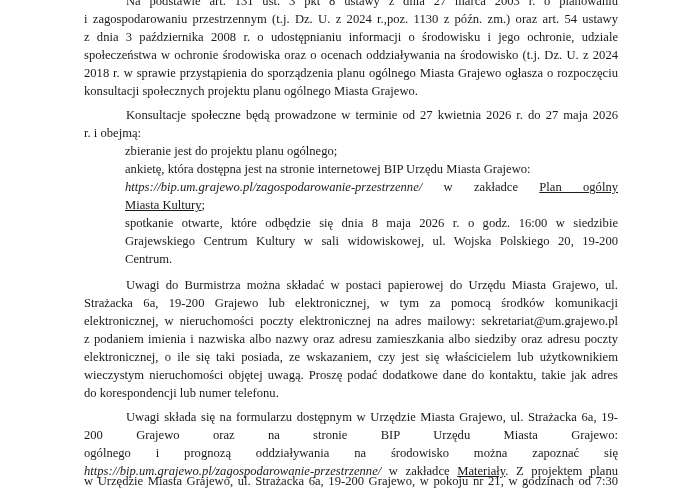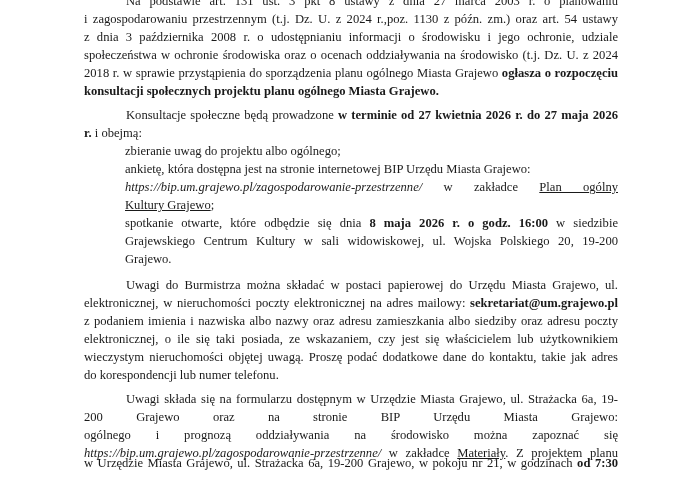--- a/index.html
+++ b/index.html
@@ -15,21 +15,21 @@
   }
   .para{margin:0;padding:0;}
   .line{
     width:534px;height:18px;overflow:hidden;
     text-align:justify;text-align-last:justify;
     white-space:normal;
   }
   .line.end{text-align-last:left;}
   .line.ind{text-indent:42px;}
   .lst{width:493px;margin-left:41px;position:relative;}
-  .b{font-weight:bold;}
+  .b{font-weight:normal;}
   .it{font-style:italic;}
   .u{text-decoration:underline;}
   .peek{margin-top:-8px;}
 </style>
 </head>
 <body>
 
 <div id="page">
   <div id="doc">
       <div class="para" style="margin-top: 0px;">
@@ -38,34 +38,35 @@
         <div class="line"><span>z dnia 3 października 2008 r. o udostępnianiu informacji o środowisku i jego ochronie, udziale</span></div>
         <div class="line"><span>społeczeństwa w ochronie środowiska oraz o ocenach oddziaływania na środowisko (t.j. Dz. U. z 2024</span></div>
         <div class="line"><span>2018 r. w sprawie przystąpienia do sporządzenia planu ogólnego Miasta Grajewo </span><span class="b">ogłasza o rozpoczęciu</span></div>
         <div class="line end"><span class="b">konsultacji społecznych projektu planu ogólnego Miasta Grajewo.</span></div>
       </div>
       <div class="para" style="margin-top: 6px;">
         <div class="line ind"><span>Konsultacje społeczne będą prowadzone </span><span class="b">w terminie od 27 kwietnia 2026 r. do 27 maja 2026</span></div>
         <div class="line end"><span class="b">r.</span><span> i obejmą:</span></div>
       </div>
       <div class="para" style="margin-top: 0px;">
-        <div class="line end lst"><span>zbieranie uwag do projektu albo ogólnego;</span></div>
+        <div class="line end lst"><span>zbieranie jest do projektu planu ogólnego;</span></div>
       </div>
       <div class="para" style="margin-top: 0px;">
         <div class="line end lst"><span>ankietę, która dostępna jest na stronie internetowej BIP Urzędu Miasta Grajewo:</span></div>
         <div class="line lst"><span class="it">https://bip.um.grajewo.pl/zagospodarowanie-przestrzenne/</span><span> w zakładce </span><span class="u">Plan ogólny</span></div>
-        <div class="line end lst"><span class="u">Kultury Grajewo</span><span>;</span></div>
+        <div class="line end lst"><span class="u">Miasta Kultury</span><span>;</span></div>
       </div>
       <div class="para" style="margin-top: 0px;">
         <div class="line lst"><span>spotkanie otwarte, które odbędzie się dnia </span><span class="b">8 maja 2026 r. o godz. 16:00</span><span> w siedzibie</span></div>
         <div class="line lst"><span>Grajewskiego Centrum Kultury w sali widowiskowej, ul. Wojska Polskiego 20, 19-200</span></div>
-        <div class="line end lst"><span>Grajewo.</span></div>
+        <div class="line end lst"><span>Centrum.</span></div>
       </div>
       <div class="para" style="margin-top: 8px;">
         <div class="line ind"><span>Uwagi do Burmistrza można składać w postaci papierowej do Urzędu Miasta Grajewo, ul.</span></div>
+        <div class="line"><span>Strażacka 6a, 19-200 Grajewo lub elektronicznej, w tym za pomocą środków komunikacji</span></div>
         <div class="line"><span>elektronicznej, w nieruchomości poczty elektronicznej na adres mailowy: </span><span class="b">sekretariat@um.grajewo.pl</span></div>
         <div class="line"><span>z podaniem imienia i nazwiska albo nazwy oraz adresu zamieszkania albo siedziby oraz adresu poczty</span></div>
         <div class="line"><span>elektronicznej, o ile się taki posiada, ze wskazaniem, czy jest się właścicielem lub użytkownikiem</span></div>
         <div class="line"><span>wieczystym nieruchomości objętej uwagą. Proszę podać dodatkowe dane do kontaktu, takie jak adres</span></div>
         <div class="line end"><span>do korespondencji lub numer telefonu.</span></div>
       </div>
       <div class="para" style="margin-top: 6px;">
         <div class="line ind"><span>Uwagi składa się na formularzu dostępnym w Urzędzie Miasta Grajewo, ul. Strażacka 6a, 19-</span></div>
         <div class="line"><span>200 Grajewo oraz na stronie BIP Urzędu Miasta Grajewo:</span></div>
         <div class="line"><span>ogólnego i prognozą oddziaływania na środowisko można zapoznać się</span></div>

